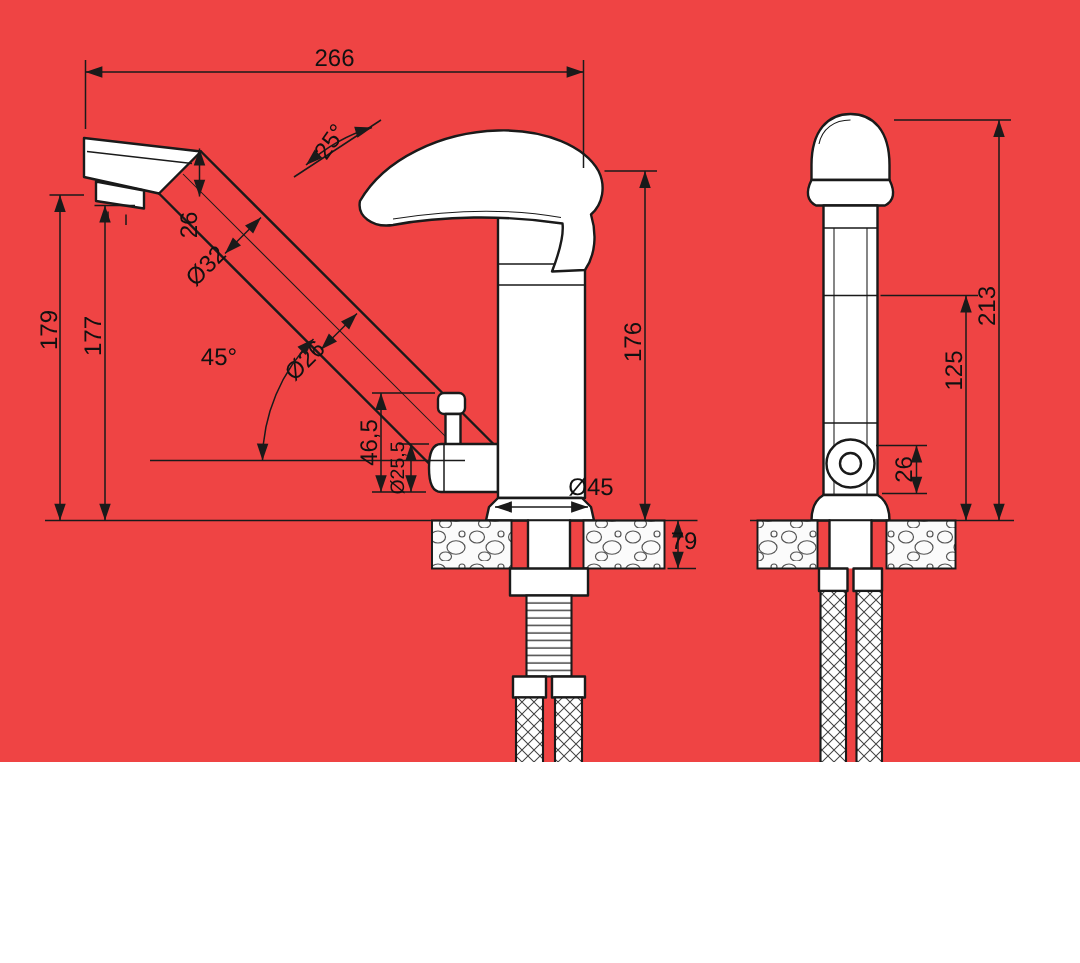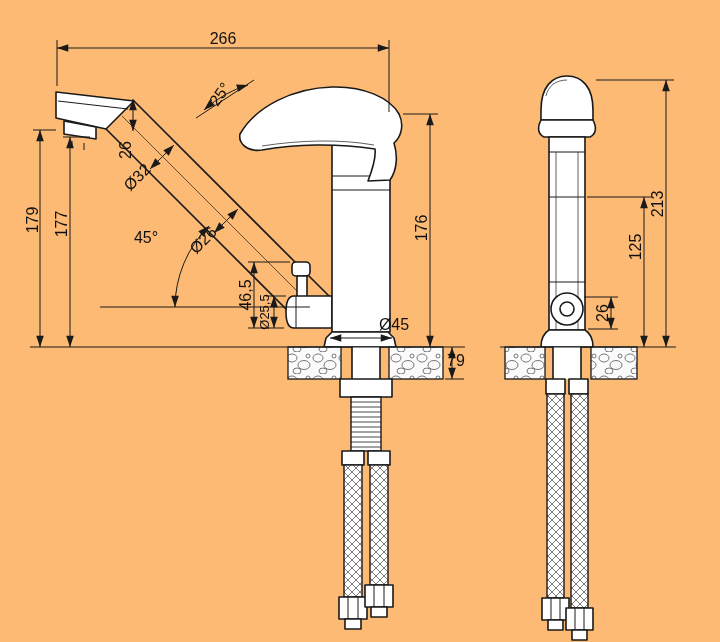--- a/index.html
+++ b/index.html
@@ -1,16 +1,16 @@
 <!DOCTYPE html>
 <html><head>
 <meta charset="utf-8">
 <style>
   html,body{margin:0;padding:0;background:#fff}
-  .stage{position:relative;width:720px;height:642px;background:#fdba74;overflow:hidden;
+  .stage{position:relative;width:720px;height:508px;background:#ef4444;overflow:hidden;
          font-family:"Liberation Sans",sans-serif}
   svg{display:block}
   .outline{fill:none;stroke:#1a1a1a;stroke-width:1.6;stroke-linejoin:round;stroke-linecap:round}
   .fillw{fill:#fff}
   .thin{fill:none;stroke:#1a1a1a;stroke-width:1}
   .xthin{fill:none;stroke:#1a1a1a;stroke-width:.7}
   .dimtext{font-family:"Liberation Sans",sans-serif;font-size:16px;fill:#111;
            text-anchor:middle;dominant-baseline:middle}
   .sm{font-size:13px}
 </style>

